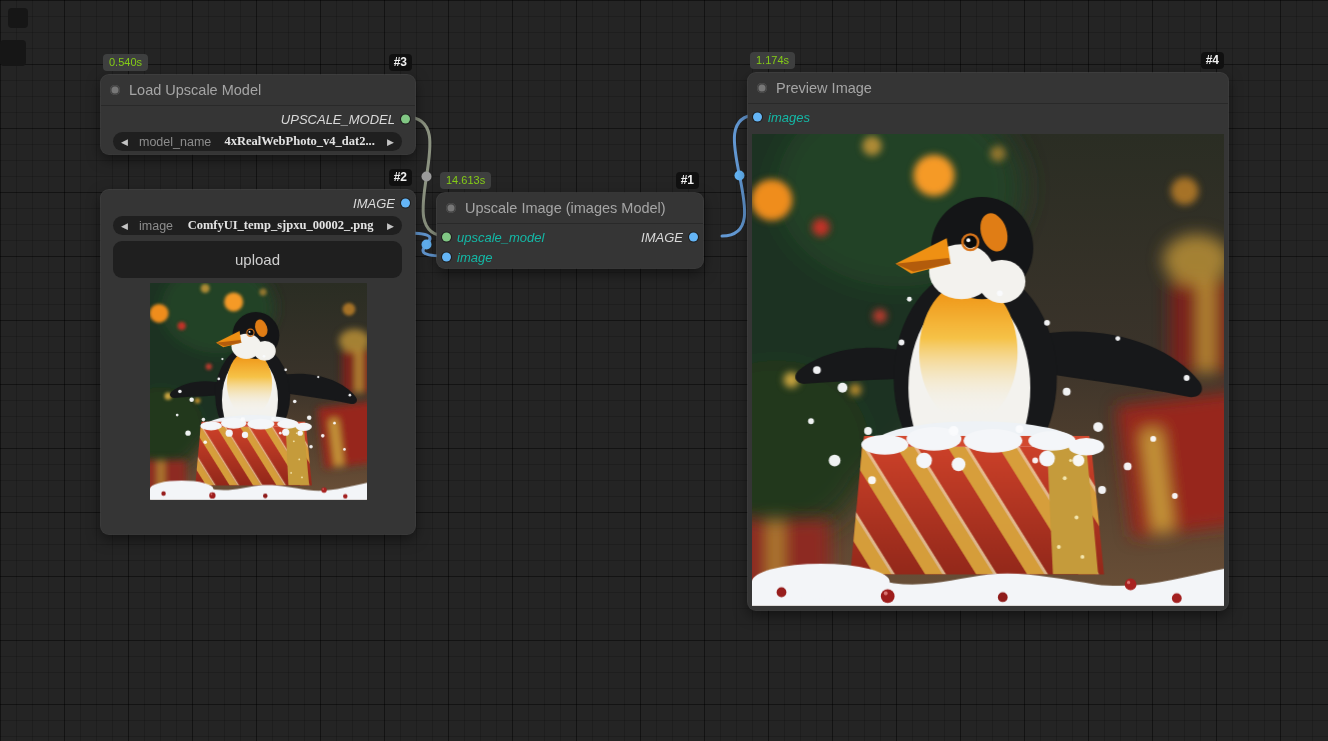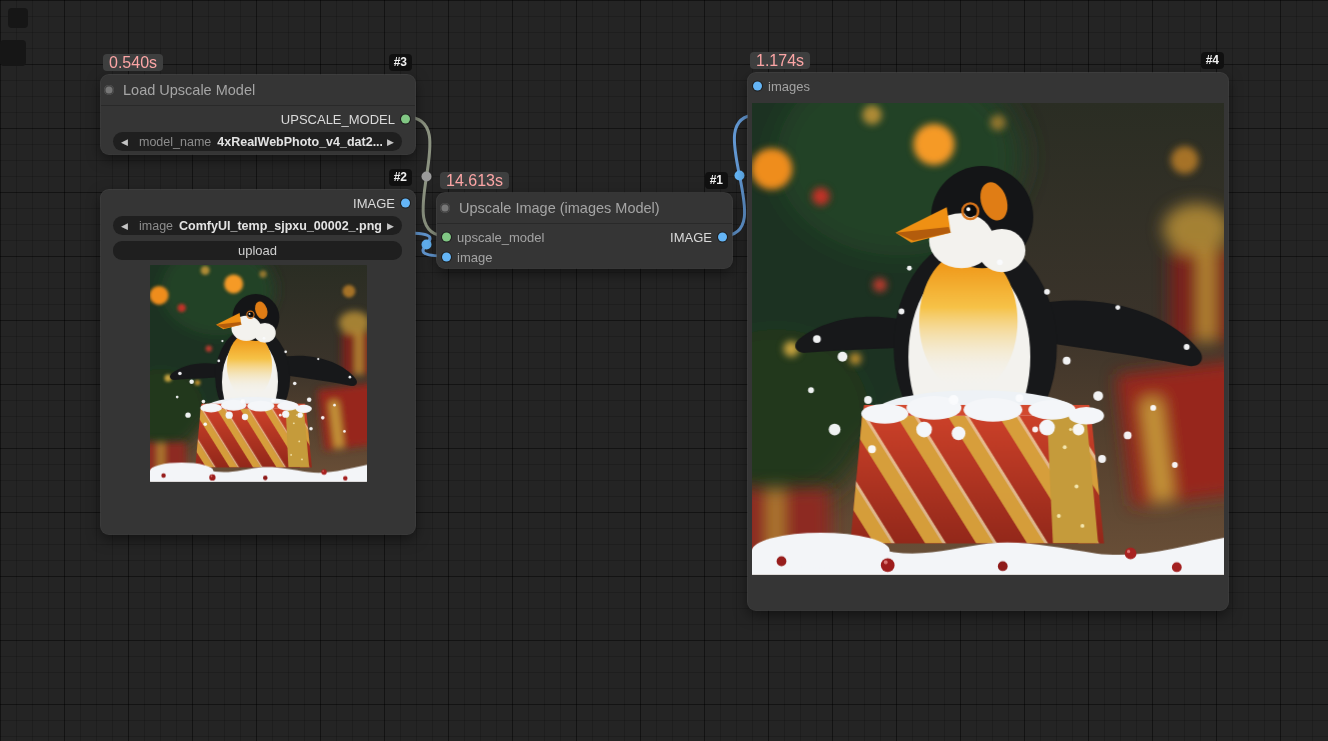--- a/index.html
+++ b/index.html
@@ -14,53 +14,53 @@
     background-size:64px 64px,64px 64px,16px 16px,16px 16px;
     font-family:"Liberation Sans",sans-serif;
   }
   .corner-sq{position:absolute;background:#161616;border-radius:4px;}
   .wires{position:absolute;left:0;top:0;z-index:1;pointer-events:none;}
   .node{
     position:absolute;background:#353535;border-radius:8px;z-index:2;
     box-shadow:0 0 0 1px rgba(86,86,86,.55), 0 5px 14px rgba(0,0,0,.5);
   }
   .node-title{
-    height:30px;display:flex;align-items:center;gap:9px;padding:0 3px;
+    height:30px;display:flex;align-items:center;gap:9px;padding:0 9px;
     color:#a5a5a5;font-size:14.5px;border-bottom:1px solid rgba(0,0,0,.22);
     border-radius:8px 8px 0 0;
   }
   .collapse-dot{width:10px;height:10px;border-radius:50%;background:#777;
     box-shadow:inset 0 0 0 1.5px #424242;flex:0 0 auto;}
   .rows{position:relative;padding-top:3px;}
-  .port-row{position:relative;height:20px;display:flex;align-items:center;font-size:13px;}
+  .port-row{position:relative;height:20px;display:flex;align-items:center;font-size:13px;font-style:italic;}
   .port-row.out{justify-content:flex-end;padding-right:20px;color:#d9d9d9;}
-  .port-row.in{justify-content:flex-start;padding-left:20px;color:#a3a3a3;align-items:center;}
+  .port-row.in{justify-content:flex-start;padding-left:20px;color:#14b8a6;align-items:center;}
   .port-dot{position:absolute;top:50%;width:9px;height:9px;border-radius:50%;
     transform:translateY(-50%);box-shadow:0 0 0 1px rgba(0,0,0,.45);}
   .port-row.out .port-dot{right:5px;}
   .port-row.in .port-dot{left:5px;}
   .dot-blue{background:#64b5f6;}
   .dot-green{background:#81c784;}
   .abs-out{position:absolute;right:0;left:auto;top:3px;width:50%;}
   .widget{
     background:#1f1f1f;border-radius:10px;height:19px;margin:3px 13px 0 12px;
     display:flex;align-items:center;padding:0 8px;font-size:12.5px;color:#999;cursor:pointer;
   }
   .widget .arrow{font-size:9px;color:#c4c4c4;width:12px;flex:0 0 auto;}
   .widget .arrow.r{text-align:right;}
   .widget .wlabel{margin:4px 6px;color:#8d8d8d;white-space:nowrap;}
-  .widget .wvalue{flex:1;text-align:center;color:#e3e3e3;white-space:nowrap;overflow:hidden;font-weight:600;}
+  .widget .wvalue{flex:1;text-align:center;color:#e3e3e3;white-space:nowrap;overflow:hidden;font-weight:600;font-family:Liberation Serif, serif;}
   .upload-btn{
-    background:#1f1f1f;border-radius:9px;height:19px;margin:6px 13px 0 12px;
-    display:flex;align-items:center;justify-content:center;font-size:13px;color:#cfcfcf;cursor:pointer;
+    background:#1f1f1f;border-radius:9px;height:37px;margin:6px 13px 0 12px;
+    display:flex;align-items:center;justify-content:center;font-size:15px;color:#cfcfcf;cursor:pointer;
   }
   .img-small{display:block;margin:5px auto 0;width:219px;height:217px;border-radius:2px;}
   .img-large{display:block;margin:5px auto 0;width:472px;height:476px;border-radius:2px;}
   .timing-badge{
-    position:absolute;top:-21px;background:#3e3f3f;color:#fca5a5;font-size:16px;
+    position:absolute;top:-21px;background:#3e3f3f;color:#84cc16;font-size:11px;
     line-height:17px;padding:0 6px;border-radius:4px;white-space:nowrap;
   }
   .num-badge{
     position:absolute;top:-21px;background:#101010;color:#f0f0f0;font-size:12px;font-weight:700;
     line-height:17px;padding:0 5px;border-radius:4px;white-space:nowrap;
   }
 </style>
 </head>
 <body>
 
@@ -264,21 +264,21 @@
         <span class="wvalue">ComfyUI_temp_sjpxu_00002_.png</span>
         <span class="arrow r">▶</span>
       </div>
       <div class="upload-btn">upload</div>
       <svg class="img-small" viewBox="0 0 480 480">
           <use href="#penguin-scene"></use>
         </svg>
     </div>
   </div>
 
-  <div class="node" style="left:437px;top:193px;width:295px;height:75px;">
+  <div class="node" style="left:437px;top:193px;width:266px;height:75px;">
     <div class="timing-badge" style="left:3px;">14.613s</div>
     <div class="num-badge" style="right:4px;">#1</div>
     <div class="node-title">
       <span class="collapse-dot"></span>
       <span>Upscale Image (images Model)</span>
     </div>
     <div class="rows">
       <div class="port-row in">
         <span class="port-dot dot-green"></span>
         <span>upscale_model</span>
@@ -290,20 +290,24 @@
       <div class="port-row out abs-out">
         <span>IMAGE</span>
         <span class="port-dot dot-blue"></span>
       </div>
     </div>
   </div>
 
   <div class="node" style="left:748px;top:73px;width:480px;height:537px;">
     <div class="timing-badge" style="left:2px;">1.174s</div>
     <div class="num-badge" style="right:4px;">#4</div>
+    <div class="node-title">
+      <span class="collapse-dot"></span>
+      <span>Preview Image</span>
+    </div>
     <div class="rows">
       <div class="port-row in">
         <span class="port-dot dot-blue"></span>
         <span>images</span>
       </div>
       <svg class="img-large" viewBox="0 0 480 480">
           <use href="#penguin-scene"></use>
         </svg>
     </div>
   </div>

